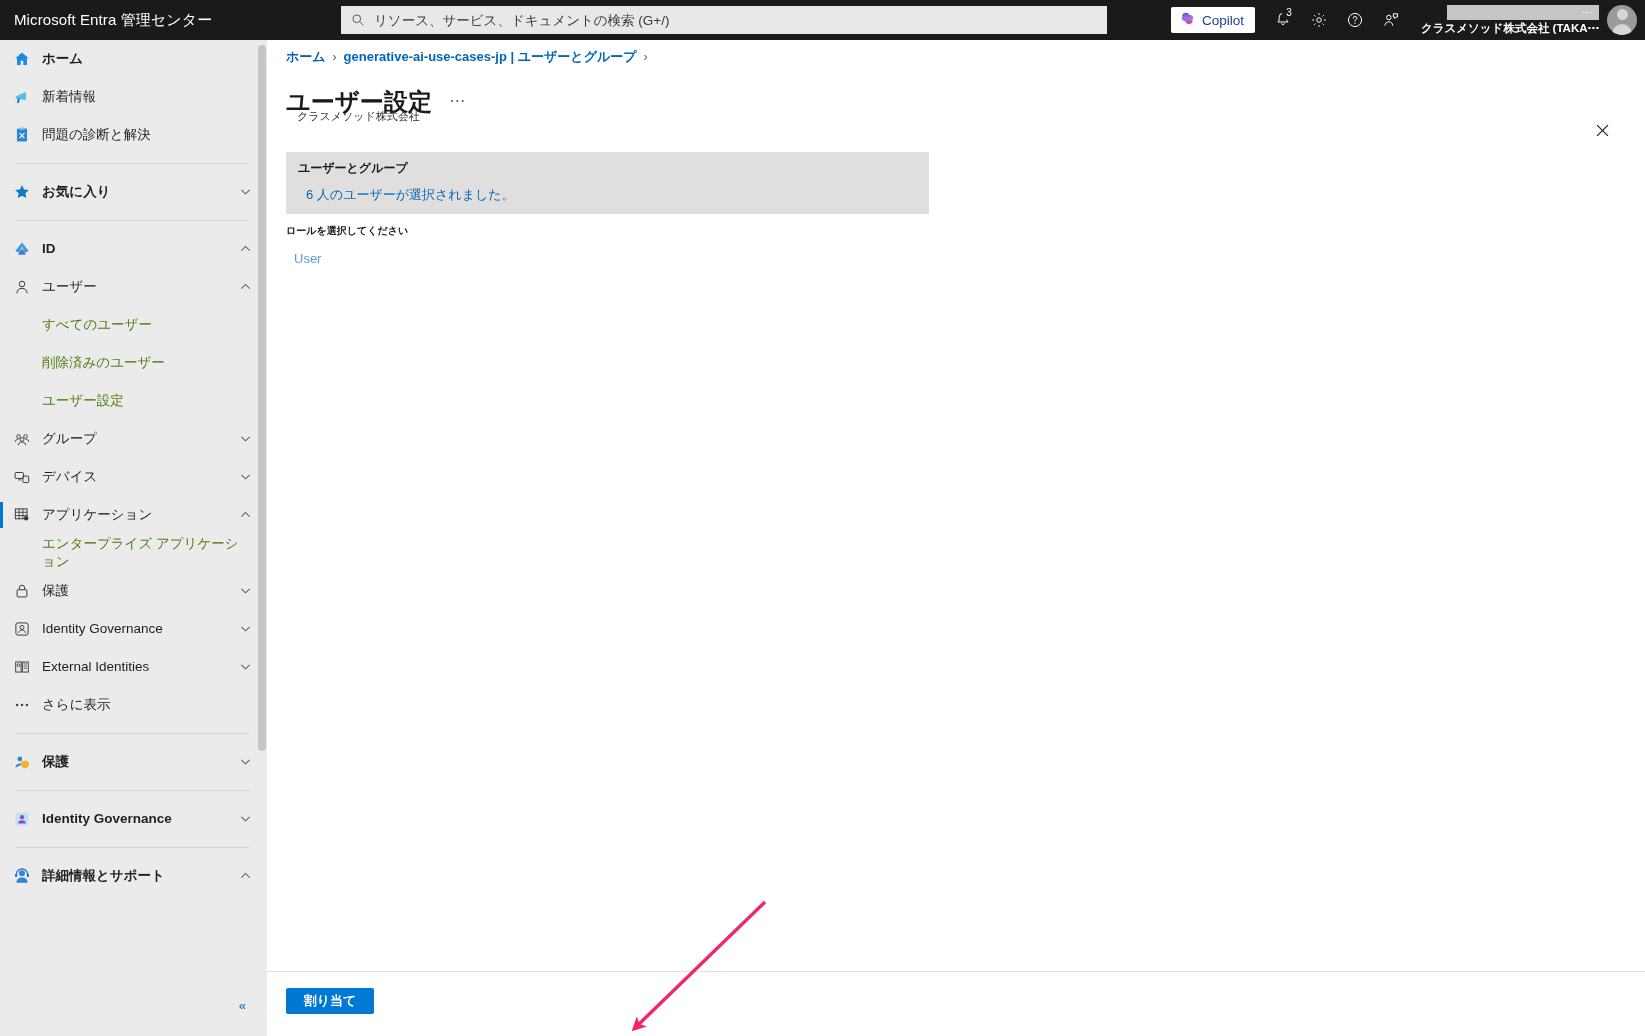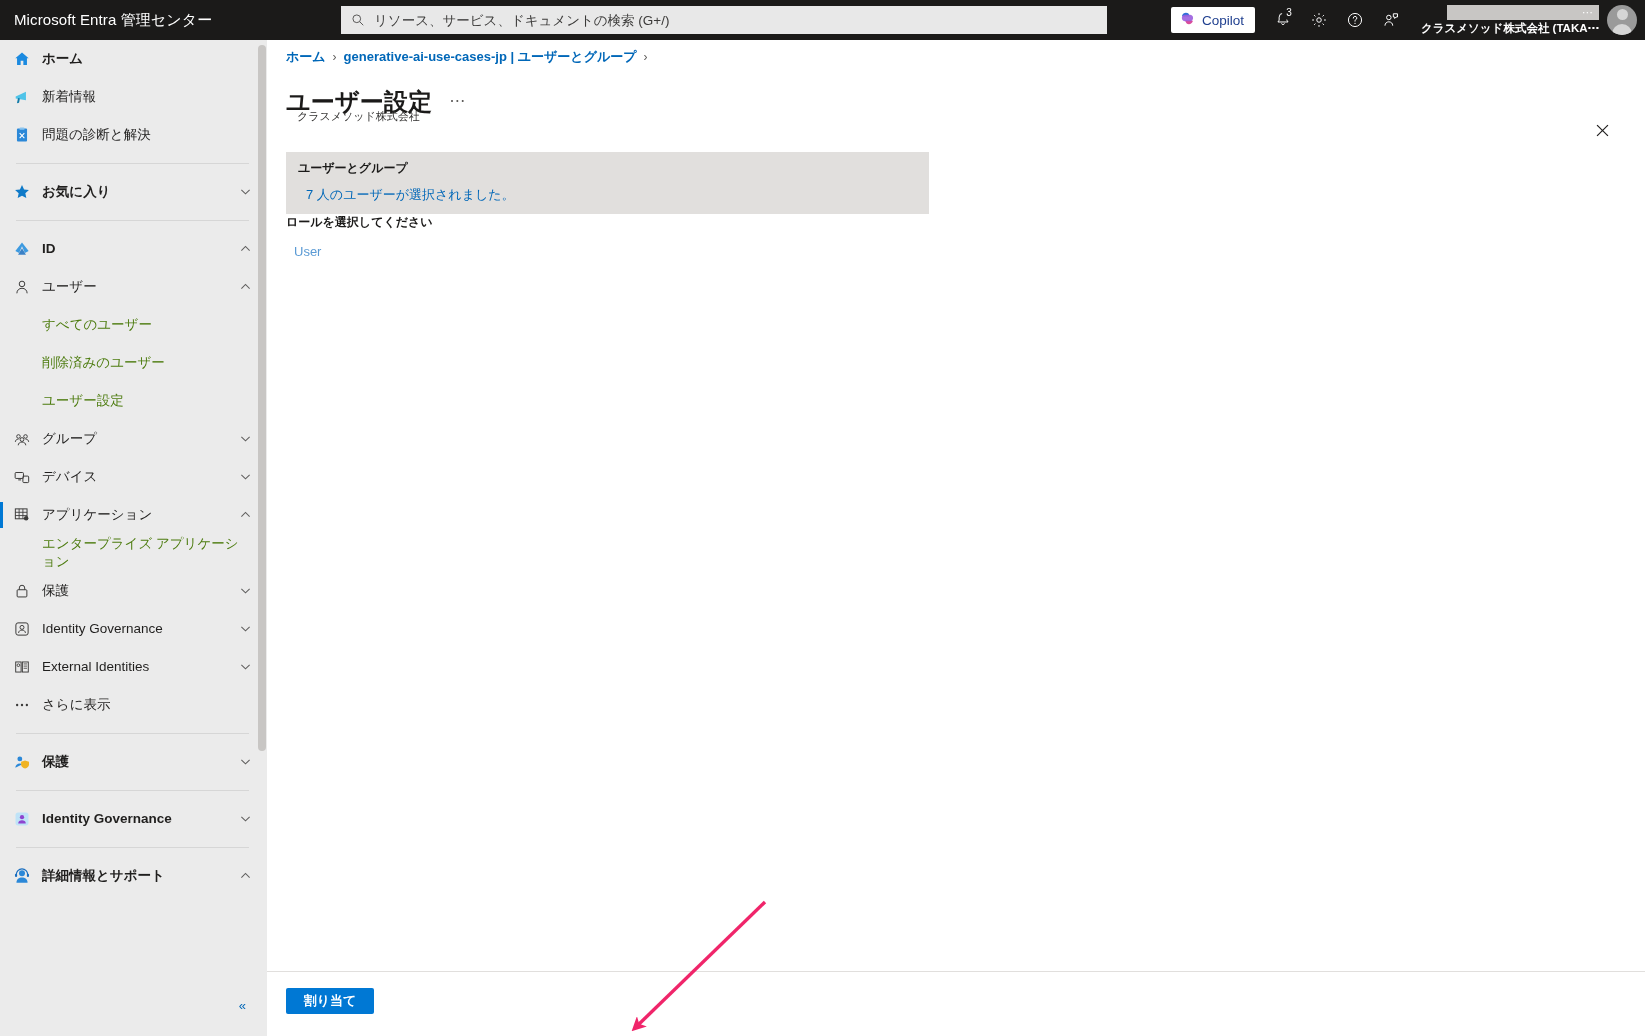--- a/index.html
+++ b/index.html
@@ -190,22 +190,22 @@
   .highlight-box {
     width: 643px; background: #e1dfdd;
     padding: 8px 12px 10px 12px;
   }
   .field-label { font-size: 12px; color: #1b1a19; font-weight: bold; }
   .field-link {
     display: inline-block; margin-top: 9px; margin-left: 8px;
     color: #0067b8; font-size: 13px; cursor: pointer;
   }
   .field-label-2 {
-    font-size: 12px; color: #1b1a19; font-weight: bold;
-    margin-top: 0;
+    font-size: 10px; color: #1b1a19; font-weight: bold;
+    margin-top: 10px;
   }
   .role-value {
     margin-top: 13px; margin-left: 8px;
     color: #5b9bd5; font-size: 13px; cursor: pointer;
   }
 
   
   .footer-rule {
     position: absolute; left: 0; bottom: 64px;
     width: 1378px; height: 1px; background: #e1dfdd;
@@ -550,21 +550,21 @@
       <svg viewBox="0 0 16 16" width="15" height="15">
         <line x1="2.2" y1="2.2" x2="13.8" y2="13.8" stroke="#201f1e" stroke-width="1.25"></line>
         <line x1="13.8" y1="2.2" x2="2.2" y2="13.8" stroke="#201f1e" stroke-width="1.25"></line>
       </svg>
     </span>
   </button>
 
   <div class="form-area">
     <div class="highlight-box">
       <div class="field-label">ユーザーとグループ</div>
-      <div class="field-link">7 人のユーザーが選択されました。</div>
+      <div class="field-link">6 人のユーザーが選択されました。</div>
     </div>
     <div class="field-label-2">ロールを選択してください</div>
     <div class="role-value">User</div>
   </div>
 
   <div class="footer-rule"></div>
   <button class="assign-btn">割り当て</button>
 
   <svg class="annot" viewBox="0 0 1378 996">
     <defs>

